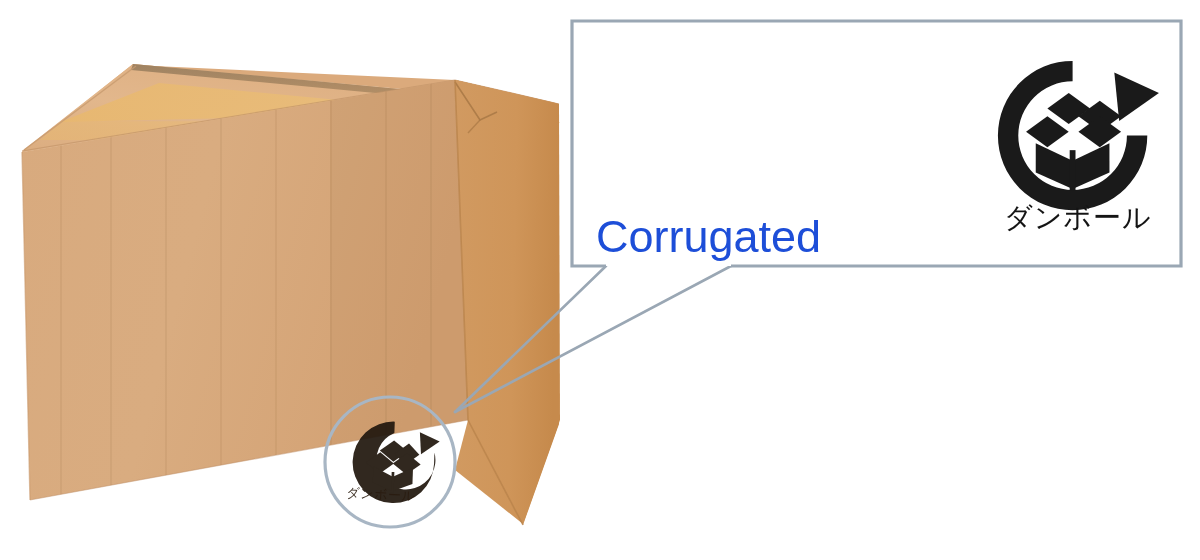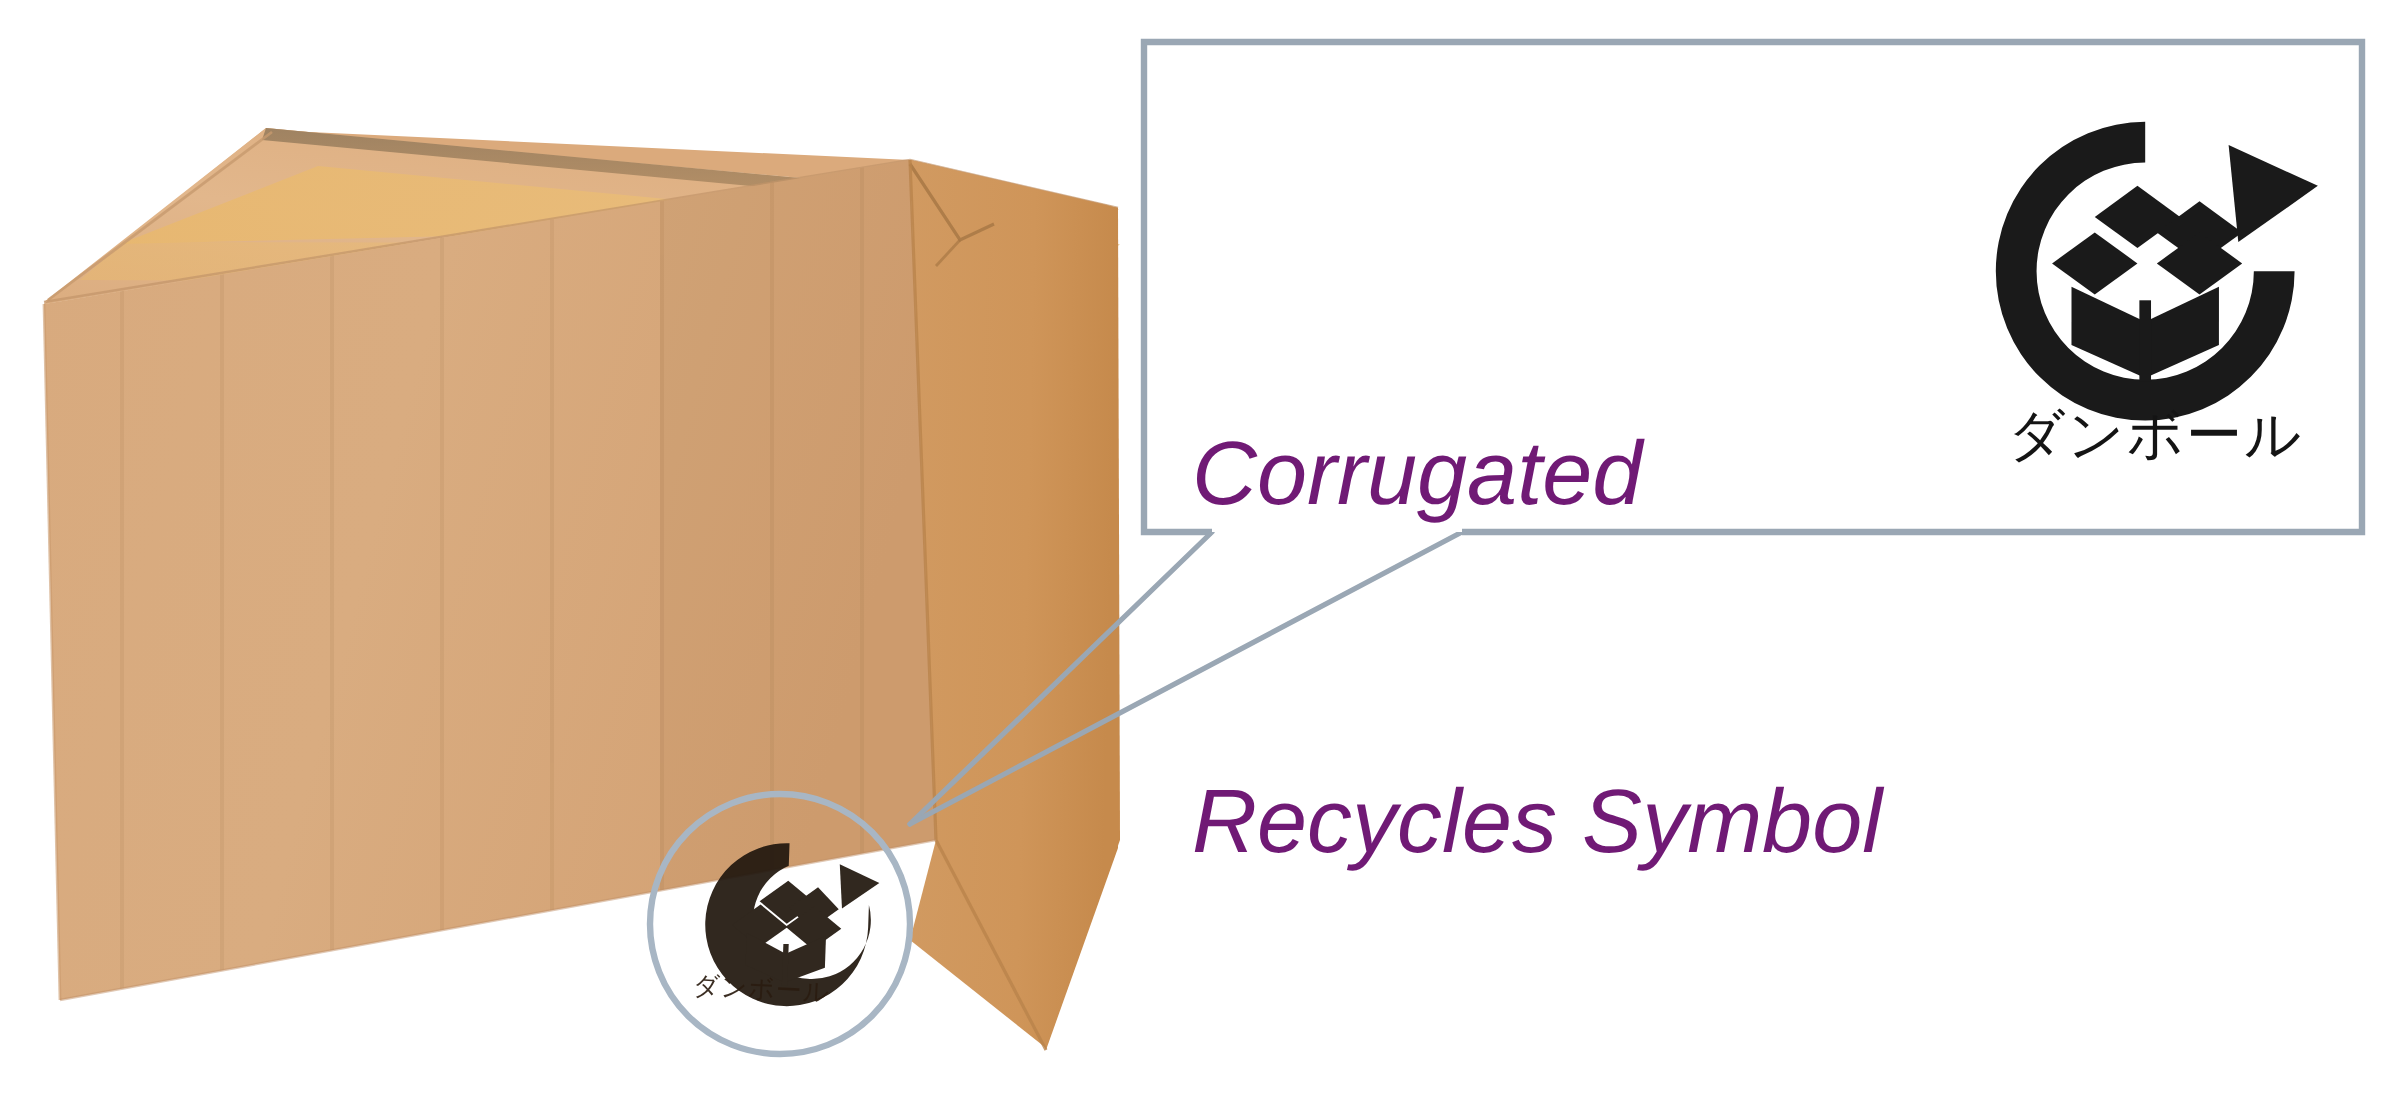--- a/index.html
+++ b/index.html
@@ -10,28 +10,27 @@
     overflow:hidden;
     position:relative;
   }
   #stage{position:absolute;left:0;top:0;width:1200px;height:560px;}
   #stage svg.layer{position:absolute;left:0;top:0;width:1200px;height:560px;}
 
   .callout-text{
     position:absolute;
     left:596px; top:92px;
     width:400px;
-    color:#701a75;
+    color:#1d4ed8;
     font-size:45px;
     line-height:58px;
     font-weight:400;
     letter-spacing:0px;
     white-space:pre;
     user-select:none;
-    font-style:italic;
   }
   .jp-label{
     position:absolute;
     color:#141414;
     font-family:"DejaVu Sans","Liberation Sans", sans-serif;
     white-space:nowrap;
     user-select:none;
   }
   #jp-big{
     left:1004px; top:199px;
@@ -169,21 +168,20 @@
     <path d="M606,266 L455,412" stroke="#9aa7b4" stroke-width="2.6" fill="none" stroke-linecap="round"></path>
     <path d="M731,266 L455,412" stroke="#9aa7b4" stroke-width="2.6" fill="none" stroke-linecap="round"></path>
   </svg>
 
   <svg class="layer" viewBox="0 0 1200 560">
     <path d="M606,266 L572,266 L572,21 L1181,21 L1181,266 L731,266" fill="#ffffff" stroke="#9aa7b4" stroke-width="3.2" stroke-linejoin="miter"></path>
   </svg>
 
   <div class="callout-text">
     <div>Corrugated</div>
-    <div>Recycles Symbol</div>
   </div>
 
   <svg class="layer" viewBox="0 0 1200 560">
     <g transform="translate(995,58) scale(0.485)">
       <g fill="#1a1a1a">
 
         <path d="M160,6
                  A154,154 0 1 0 314,160
                  L272,160
                  A112,112 0 1 1 160,48 Z"></path>

